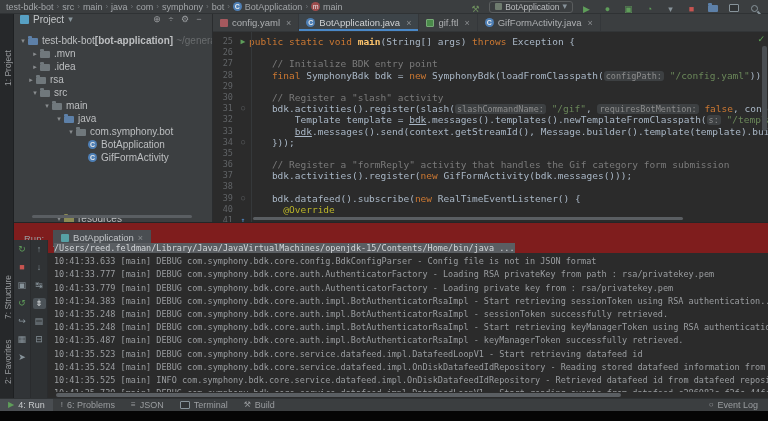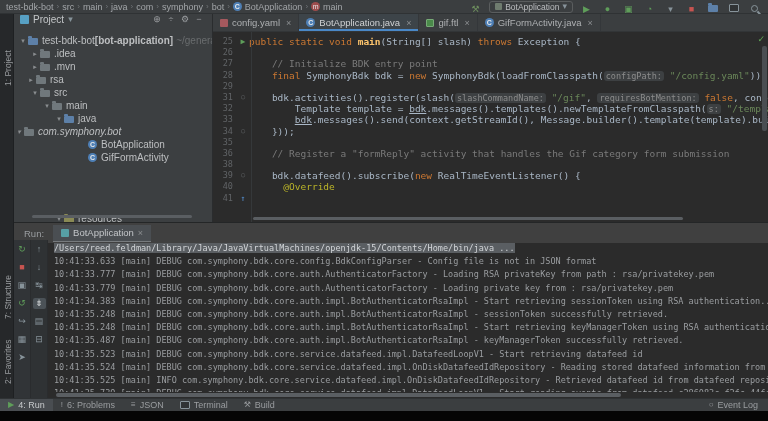--- a/index.html
+++ b/index.html
@@ -64,21 +64,21 @@
   .tk-meth{color:#ffc66d;font-weight:bold;}
   .tk-ann{color:#bbb529;}
   .tk-und{color:#a9b7c6;text-decoration:underline;}
   .tk-hint{color:#8c8c8c;background:#3d4042;border-radius:3px;padding:0 2px;font-size:8.5px;}
   #gutter-sep{position:absolute;left:38px;top:0;bottom:0;width:1px;background:#35383a;}
   #editor-check{position:absolute;right:3px;top:2px;color:#62a757;font-size:9px;}
   #editor-vscroll{position:absolute;right:1px;top:14px;width:5px;height:85px;background:#4a4e52;border-radius:2px;}
   #editor-hscroll{position:absolute;left:40px;bottom:2px;width:430px;height:3px;background:#5a5e62;border-radius:2px;}
   
   #runpanel{position:absolute;left:14px;top:222px;right:0;height:176px;background:#2b2b2b;border-top:1px solid #242627;}
-  #run-header{height:20px;background:#404040;display:flex;align-items:center;}
+  #run-header{height:30px;background:#7f1d1d;display:flex;align-items:center;}
   #run-label{font-size:9.5px;color:#9a9da0;margin:0 9px 0 10px;}
   #run-tab{display:flex;align-items:center;gap:4px;background:#4a4e52;height:17px;padding:0 8px;font-size:9.5px;color:#c3c6c9;border-bottom:1px solid #777b7e;cursor:default;}
   #run-tab .x{color:#8b8e90;font-size:9px;}
   .runcol{position:absolute;top:17px;bottom:0;width:17px;display:flex;flex-direction:column;align-items:center;padding-top:4px;gap:7px;}
   #runcol1{left:0;background:#313437;border-right:1px solid #2a2c2e;}
   #runcol2{left:17px;background:#2f3234;border-right:1px solid #2a2c2e;}
   .rbtn{width:13px;height:11px;text-align:center;font-size:9px;line-height:11px;color:#87939a;cursor:default;border-radius:2px;}
   .rbtn.sel{background:#4b5257;}
   #console{position:absolute;left:40px;top:19px;right:0;bottom:6px;overflow:hidden;}
   .clog{height:13.2px;line-height:13.2px;font-family:"DejaVu Sans Mono",monospace;font-size:8.5px;color:#9a9da0;white-space:pre;overflow:hidden;}
@@ -182,26 +182,26 @@
         <div class="trow" style="padding-left: 4px;">
           <span class="chev">▾</span>
           <span class="ic-folder f-project ticon"></span>
           <span>test-bdk-bot </span>
           <span class="tbold">[bot-application]</span>
           <span class="tsuffix">~/generated-bo</span>
         </div>
         <div class="trow" style="padding-left: 16px;">
           <span class="chev">▸</span>
           <span class="ic-folder ticon"></span>
-          <span>.idea</span>
+          <span>.mvn</span>
         </div>
         <div class="trow" style="padding-left: 16px;">
           <span class="chev">▸</span>
           <span class="ic-folder ticon"></span>
-          <span>.mvn</span>
+          <span>.idea</span>
         </div>
         <div class="trow" style="padding-left: 12px;">
           <span class="chev">▸</span>
           <span class="ic-folder ticon"></span>
           <span>rsa</span>
         </div>
         <div class="trow" style="padding-left: 16px;">
           <span class="chev">▾</span>
           <span class="ic-folder ticon"></span>
           <span>src</span>
@@ -209,21 +209,21 @@
         <div class="trow" style="padding-left: 28px;">
           <span class="chev">▾</span>
           <span class="ic-folder ticon"></span>
           <span>main</span>
         </div>
         <div class="trow" style="padding-left: 40px;">
           <span class="chev">▾</span>
           <span class="ic-folder f-src ticon"></span>
           <span>java</span>
         </div>
-        <div class="trow" style=" font-style: italic;">
+        <div class="trow" style="padding-left: 52px;">
           <span class="chev">▾</span>
           <span class="ic-folder ticon"></span>
           <span>com.symphony.bot</span>
         </div>
         <div class="trow" style="padding-left: 64px;">
           <span class="chev"></span>
           <span class="ic-class ticon">C</span>
           <span>BotApplication</span>
         </div>
         <div class="trow" style="padding-left: 64px;">
@@ -274,31 +274,33 @@
         </div>
         <div class="tab">
           <span class="ic-class">C</span>
           <span>GifFormActivity.java</span>
           <span class="x">×</span>
         </div>
       </div>
     <div id="code">
       <div id="gutter-sep"></div>
       <div id="code-lines">
-          <div class="cline"><span class="lnum">25</span><span class="lmark mk-play">▶</span><span class="ctext"><span class="tk-kw">public static void </span><span class="tk-meth">main</span><span class="tk-txt">(String[] slash) </span><span class="tk-kw">throws</span><span class="tk-txt"> Exception {</span></span></div>
+          <div class="cline"><span class="lnum">25</span><span class="lmark mk-play">▶</span><span class="ctext"><span class="tk-kw">public static void </span><span class="tk-meth">main</span><span class="tk-txt">(String[] args) </span><span class="tk-kw">throws</span><span class="tk-txt"> Exception {</span></span></div>
           <div class="cline"><span class="lnum">26</span><span class="lmark"></span><span class="ctext"></span></div>
           <div class="cline"><span class="lnum">27</span><span class="lmark"></span><span class="ctext"><span class="tk-txt">    </span><span class="tk-cmt">// Initialize BDK entry point</span></span></div>
           <div class="cline"><span class="lnum">28</span><span class="lmark"></span><span class="ctext"><span class="tk-txt">    </span><span class="tk-kw">final </span><span class="tk-txt">SymphonyBdk bdk = </span><span class="tk-kw">new </span><span class="tk-txt">SymphonyBdk(loadFromClasspath(</span><span class="tk-hint">configPath:</span><span class="tk-txt"> </span><span class="tk-str">"/config.yaml"</span><span class="tk-txt">));</span></span></div>
           <div class="cline"><span class="lnum">29</span><span class="lmark"></span><span class="ctext"></span></div>
+          <div class="cline"><span class="lnum">30</span><span class="lmark"></span><span class="ctext"><span class="tk-txt">    </span><span class="tk-cmt">// Register a "slash" activity</span></span></div>
           <div class="cline"><span class="lnum">31</span><span class="lmark">○</span><span class="ctext"><span class="tk-txt">    bdk.activities().register(slash(</span><span class="tk-hint">slashCommandName:</span><span class="tk-txt"> </span><span class="tk-str">"/gif"</span><span class="tk-txt">, </span><span class="tk-hint">requiresBotMention:</span><span class="tk-txt"> </span><span class="tk-kw">false</span><span class="tk-txt">, context -&gt; {</span></span></div>
           <div class="cline"><span class="lnum">32</span><span class="lmark"></span><span class="ctext"><span class="tk-txt">        Template template = </span><span class="tk-und">bdk</span><span class="tk-txt">.messages().templates().newTemplateFromClasspath(</span><span class="tk-hint">s:</span><span class="tk-txt"> </span><span class="tk-str">"/templates/gif.ftl"</span></span></div>
           <div class="cline"><span class="lnum">33</span><span class="lmark"></span><span class="ctext"><span class="tk-txt">        </span><span class="tk-und">bdk</span><span class="tk-txt">.messages().send(context.getStreamId(), Message.builder().template(template).build());</span></span></div>
           <div class="cline"><span class="lnum">34</span><span class="lmark">○</span><span class="ctext"><span class="tk-txt">    }));</span></span></div>
           <div class="cline"><span class="lnum">35</span><span class="lmark"></span><span class="ctext"></span></div>
           <div class="cline"><span class="lnum">36</span><span class="lmark"></span><span class="ctext"><span class="tk-txt">    </span><span class="tk-cmt">// Register a "formReply" activity that handles the Gif category form submission</span></span></div>
+          <div class="cline"><span class="lnum">37</span><span class="lmark"></span><span class="ctext"><span class="tk-txt">    bdk.activities().register(</span><span class="tk-kw">new </span><span class="tk-txt">GifFormActivity(bdk.messages()));</span></span></div>
           <div class="cline"><span class="lnum">38</span><span class="lmark"></span><span class="ctext"></span></div>
           <div class="cline"><span class="lnum">39</span><span class="lmark">○</span><span class="ctext"><span class="tk-txt">    bdk.datafeed().subscribe(</span><span class="tk-kw">new </span><span class="tk-txt">RealTimeEventListener() {</span></span></div>
           <div class="cline"><span class="lnum">40</span><span class="lmark"></span><span class="ctext"><span class="tk-txt">      </span><span class="tk-ann">@Override</span></span></div>
           <div class="cline"><span class="lnum">41</span><span class="lmark mk-ovr">↑</span><span class="ctext"></span></div>
         </div>
       <span id="editor-check">✓</span>
       <div id="editor-vscroll"></div>
       <div id="editor-hscroll"></div>
     </div>
   </div>

